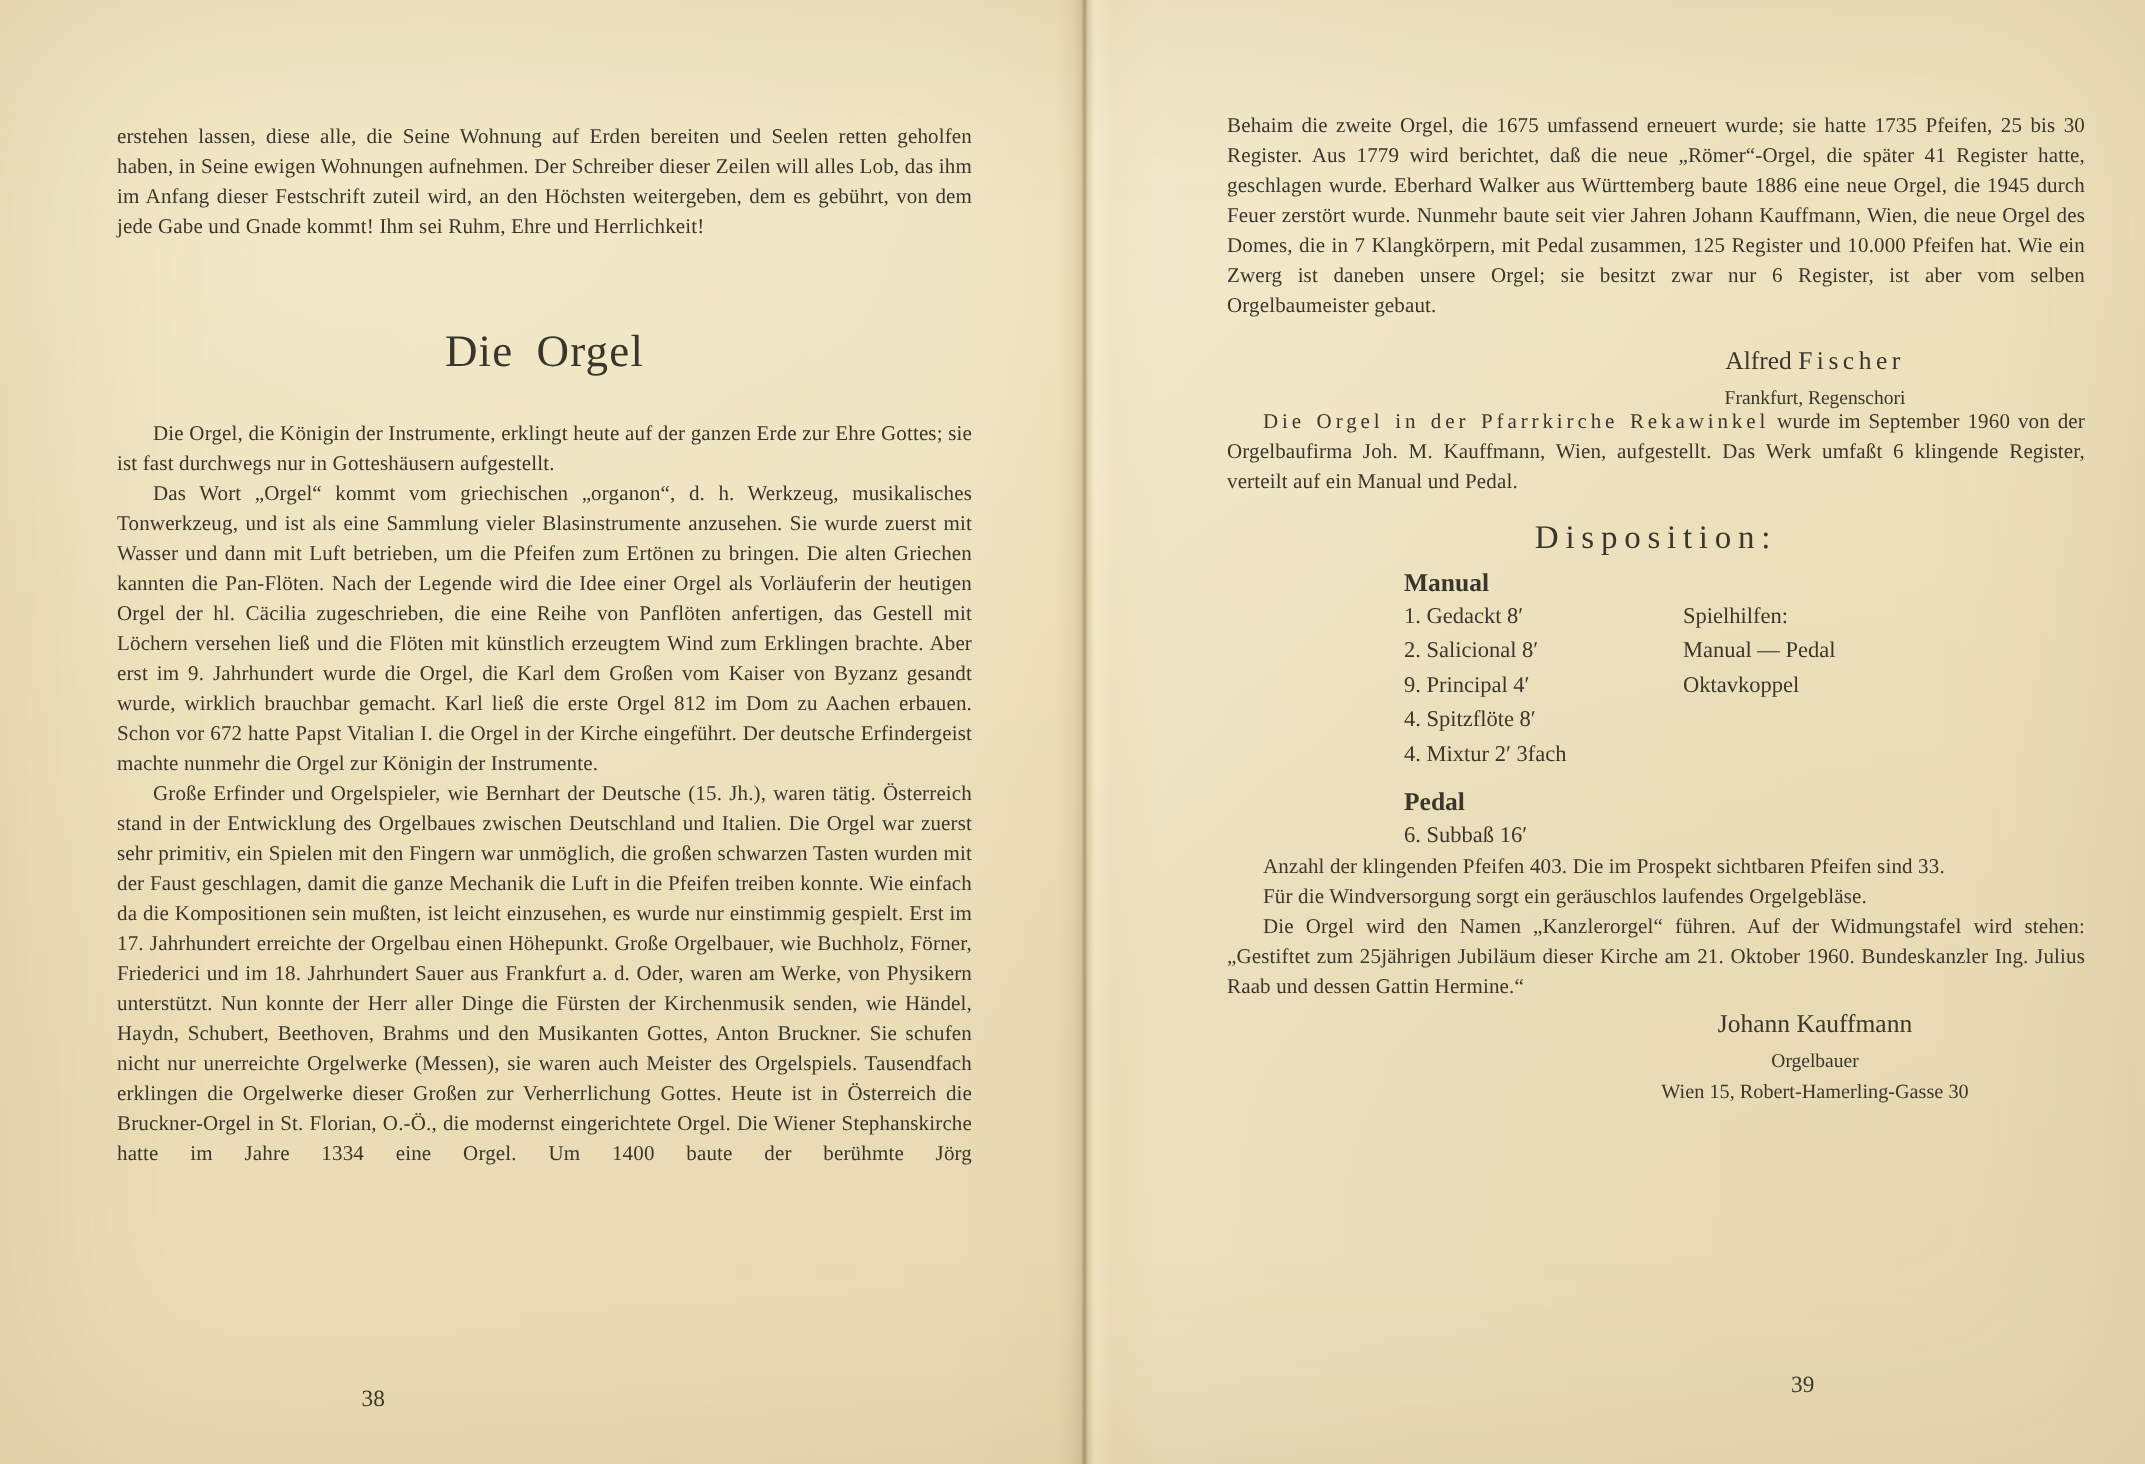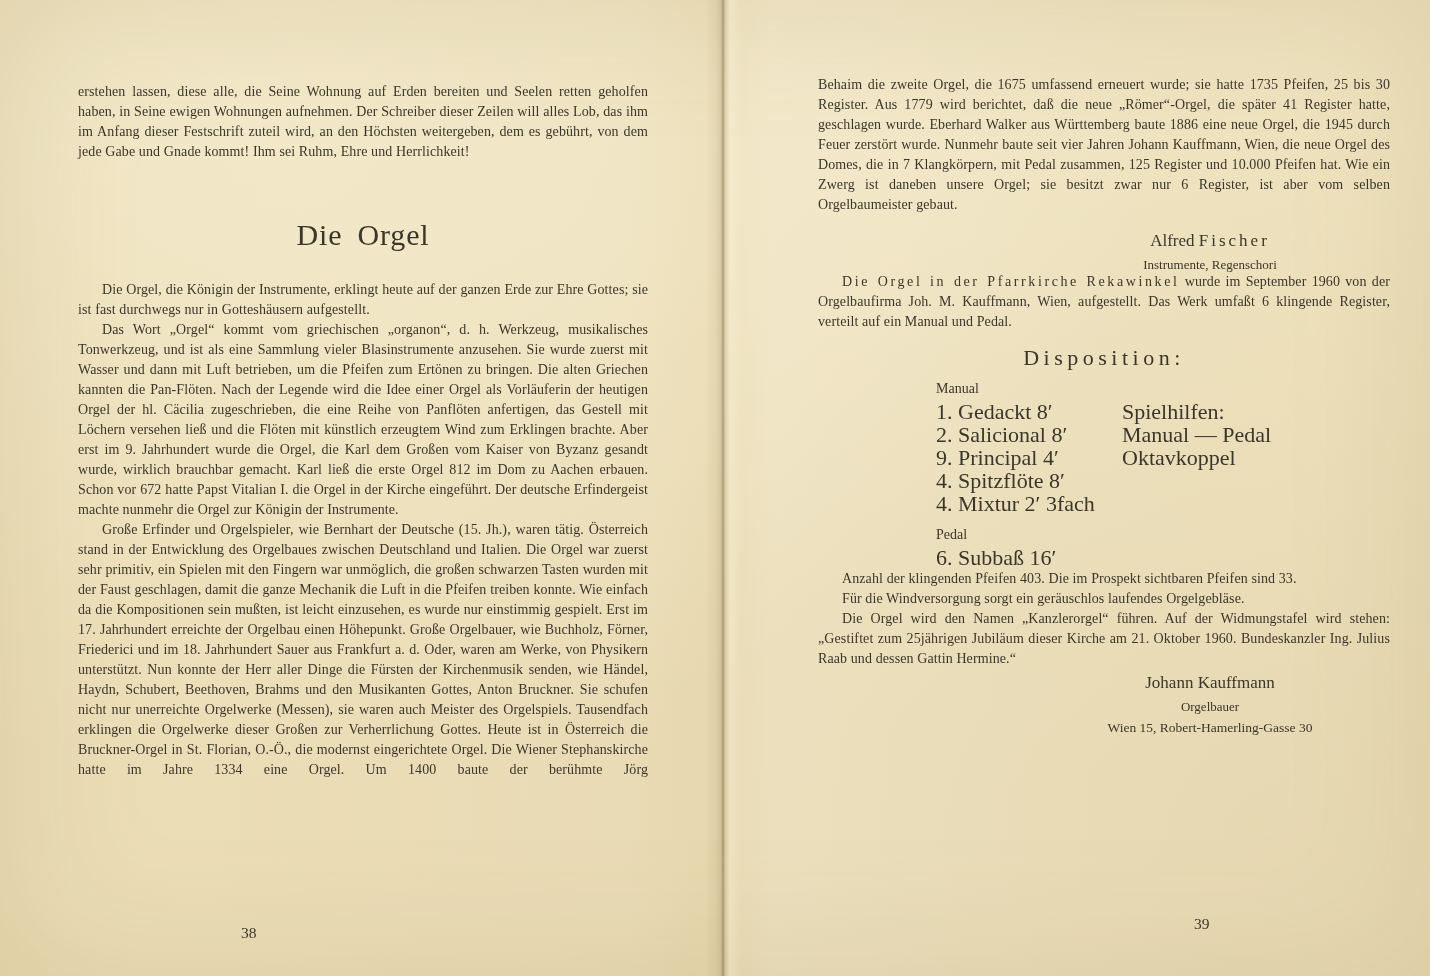--- a/index.html
+++ b/index.html
@@ -63,23 +63,23 @@
   .dedication { margin-top: 40px; }
 
   .dispo-title {
     margin-top: 13px;
     text-align: center;
     font-size: 22px;
     letter-spacing: 4.5px;
   }
   .dispo { position: relative; margin-top: 6px; }
   .dispo-left { margin-left: 118px; }
-  .dispo-group-label { font-weight: normal; font-size: 14px; line-height: 23px; }
+  .dispo-group-label { font-weight: bold; font-size: 17px; line-height: 23px; }
   .dispo-group-label.pedal { margin-top: 8px; }
-  .dispo-row { font-size: 22px; line-height: 23px; }
+  .dispo-row { font-size: 15px; line-height: 23px; }
   .dispo-right { position: absolute; left: 304px; top: 23px; }
 
   .pipes { margin-top: 13px; }
   .wind  { margin-top: 3px; }
   .naming { margin-top: 9px; }
 
   .sig-builder { width: 300px; margin: 4px 30px 0 auto; text-align: center; }
   .sig-name2 { font-size: 17px; line-height: 20px; }
   .sig-addr { font-size: 13.5px; line-height: 16px; margin-top: 6px; }
 
@@ -107,21 +107,21 @@
     <p class="para indent runover">Große Erfinder und Orgelspieler, wie Bernhart der Deutsche (15. Jh.), waren tätig. Österreich stand in der Entwicklung des Orgelbaues zwischen Deutschland und Italien. Die Orgel war zuerst sehr primitiv, ein Spielen mit den Fingern war unmöglich, die großen schwarzen Tasten wurden mit der Faust geschlagen, damit die ganze Mechanik die Luft in die Pfeifen treiben konnte. Wie einfach da die Kompositionen sein mußten, ist leicht einzusehen, es wurde nur einstimmig gespielt. Erst im 17. Jahrhundert erreichte der Orgelbau einen Höhepunkt. Große Orgelbauer, wie Buchholz, Förner, Friederici und im 18. Jahrhundert Sauer aus Frankfurt a. d. Oder, waren am Werke, von Physikern unterstützt. Nun konnte der Herr aller Dinge die Fürsten der Kirchenmusik senden, wie Händel, Haydn, Schubert, Beethoven, Brahms und den Musikanten Gottes, Anton Bruckner. Sie schufen nicht nur unerreichte Orgelwerke (Messen), sie waren auch Meister des Orgelspiels. Tausendfach erklingen die Orgelwerke dieser Großen zur Verherrlichung Gottes. Heute ist in Österreich die Bruckner-Orgel in St. Florian, O.-Ö., die modernst eingerichtete Orgel. Die Wiener Stephanskirche hatte im Jahre 1334 eine Orgel. Um 1400 baute der berühmte Jörg</p>
   </div>
 
   <div class="pagenum pagenum-left">38</div>
 
   <div class="page page-right">
     <p class="para">Behaim die zweite Orgel, die 1675 umfassend erneuert wurde; sie hatte 1735 Pfeifen, 25 bis 30 Register. Aus 1779 wird berichtet, daß die neue „Römer“-Orgel, die später 41 Register hatte, geschlagen wurde. Eberhard Walker aus Württemberg baute 1886 eine neue Orgel, die 1945 durch Feuer zerstört wurde. Nunmehr baute seit vier Jahren Johann Kauffmann, Wien, die neue Orgel des Domes, die in 7 Klangkörpern, mit Pedal zusammen, 125 Register und 10.000 Pfeifen hat. Wie ein Zwerg ist daneben unsere Orgel; sie besitzt zwar nur 6 Register, ist aber vom selben Orgelbaumeister gebaut.</p>
 
     <div class="sig sig-author">
       <div class="sig-name"><span>Alfred</span> <span class="sperr-name">Fischer</span></div>
-      <div class="sig-role">Instrumente, Regenschori</div>
+      <div class="sig-role">Frankfurt, Regenschori</div>
     </div>
 
     <p class="para indent dedication"><span class="sperr">Die Orgel in der Pfarrkirche Rekawinkel</span> <span>wurde im September 1960 von der Orgelbaufirma Joh. M. Kauffmann, Wien, aufgestellt. Das Werk umfaßt 6 klingende Register, verteilt auf ein Manual und Pedal.</span></p>
 
     <div class="dispo-title">Disposition:</div>
 
     <div class="dispo">
       <div class="dispo-left">
         <div class="dispo-group-label">Manual</div>
         <div class="dispo-row">1. Gedackt 8′</div>

